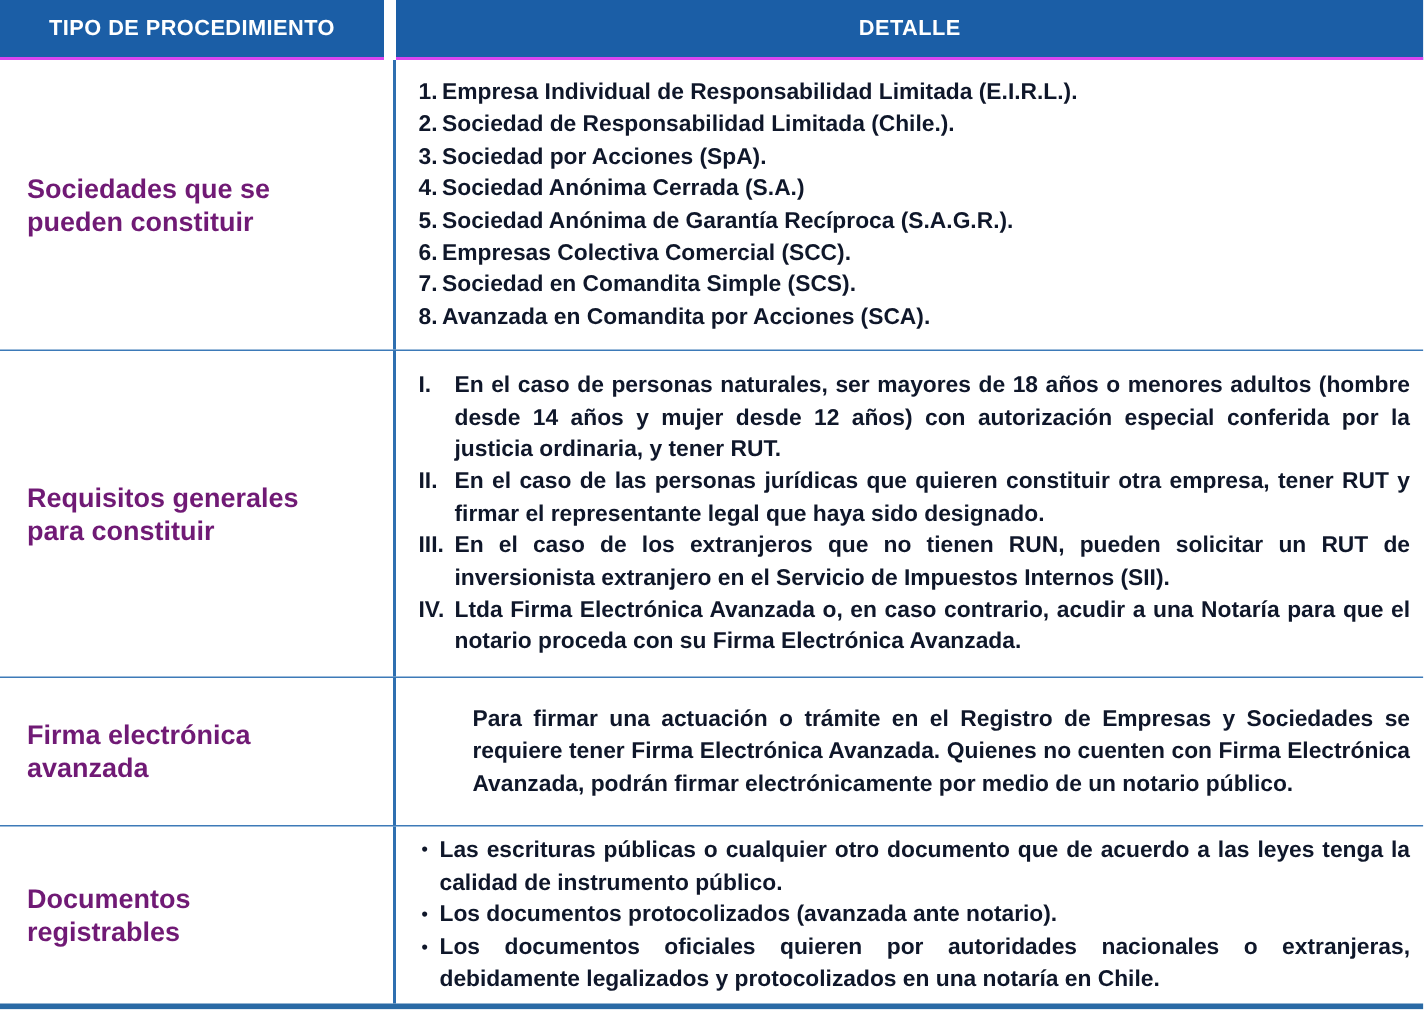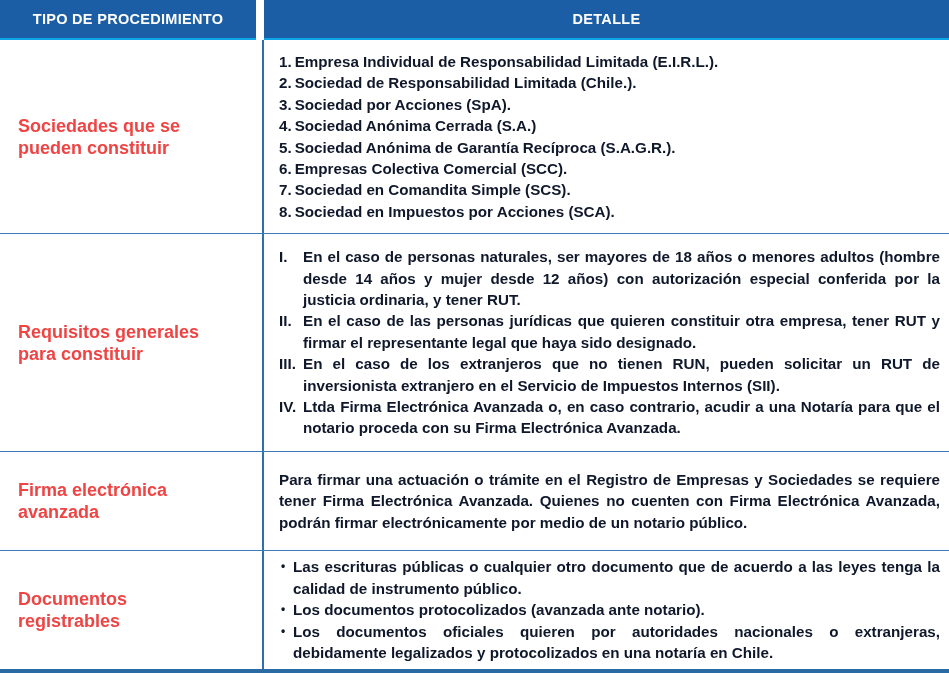--- a/index.html
+++ b/index.html
@@ -9,56 +9,56 @@
     font-family:"Liberation Sans", sans-serif;
     color:#1f1f1f; background:#ffffff;
     overflow:hidden;
   }
   
   .thead { display:flex; height:40px; }
   .th {
     background:#1b5ea6; color:#ffffff;
     font-weight:700; font-size:14.5px; letter-spacing:.3px;
     display:flex; align-items:center; justify-content:center;
-    border-bottom:2px solid #0ea5e9;
+    border-bottom:2px solid #d946ef;
   }
   .th-left { width:256px; }
   .th-gap { width:8px; background:#ffffff; }
   .th-right { flex:1; }
   
   .row { display:flex; }
   .row-border { border-top:1px solid #3d7ab8; }
   .row1 { height:193px; }
   .row2 { height:218px; }
   .row3 { height:99px; }
   .row4 { height:119px; }
   .cell-tipo {
     width:262px; flex-shrink:0;
     display:flex; align-items:center;
     padding:6px 34px 6px 18px;
-    font-size:18px; font-weight:600; line-height:22px; color:#ef4444;
+    font-size:18px; font-weight:600; line-height:22px; color:#701a75;
   }
   .cell-detalle {
     flex:1; min-width:0;
     border-left:2px solid #2e6fb0;
     display:flex; flex-direction:column; justify-content:center;
     padding:4px 9px 4px 15px;
     font-size:15.2px; font-weight:600; line-height:21.4px; color:#0f172a;
   }
   
   ol.numbered { list-style:none; counter-reset:n; }
   ol.numbered li { counter-increment:n; }
   ol.numbered li::before { content:counter(n) "."; margin-right:3px; }
   
   ul.roman { list-style:none; }
   ul.roman li { display:flex; }
   .rm { width:24px; flex-shrink:0; }
   .rt { flex:1; text-align:justify; }
   
-  .para { text-align:justify; }
+  .para { text-align:justify;margin-left:36px; }
   
   ul.bullets { list-style:none; }
   ul.bullets li { position:relative; padding-left:14px; text-align:justify; }
   ul.bullets li::before {
     content:"\2022"; position:absolute; left:2px; top:0;
     font-size:12px; line-height:21.4px;
   }
   
   .bottom-bar { height:4px; background:#2a6aa5; }
 </style>
@@ -83,21 +83,21 @@
     </div>
     <div class="cell-detalle">
       <ol class="numbered">
         <li>Empresa Individual de Responsabilidad Limitada (E.I.R.L.).</li>
         <li>Sociedad de Responsabilidad Limitada (Chile.).</li>
         <li>Sociedad por Acciones (SpA).</li>
         <li>Sociedad Anónima Cerrada (S.A.)</li>
         <li>Sociedad Anónima de Garantía Recíproca (S.A.G.R.).</li>
         <li>Empresas Colectiva Comercial (SCC).</li>
         <li>Sociedad en Comandita Simple (SCS).</li>
-        <li>Sociedad en Impuestos por Acciones (SCA).</li>
+        <li>Avanzada en Comandita por Acciones (SCA).</li>
       </ol>
     </div>
   </div>
 
   <div class="row row2 row-border">
     <div class="cell-tipo">
       <span>Requisitos generales para constituir</span>
     </div>
     <div class="cell-detalle">
       <ul class="roman">

